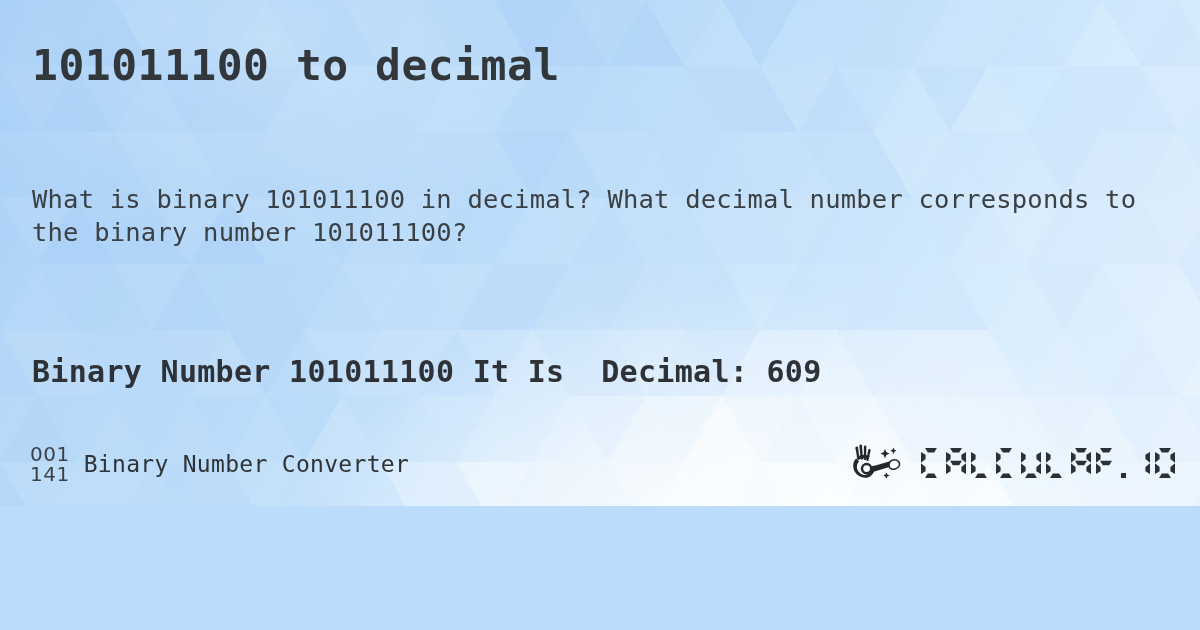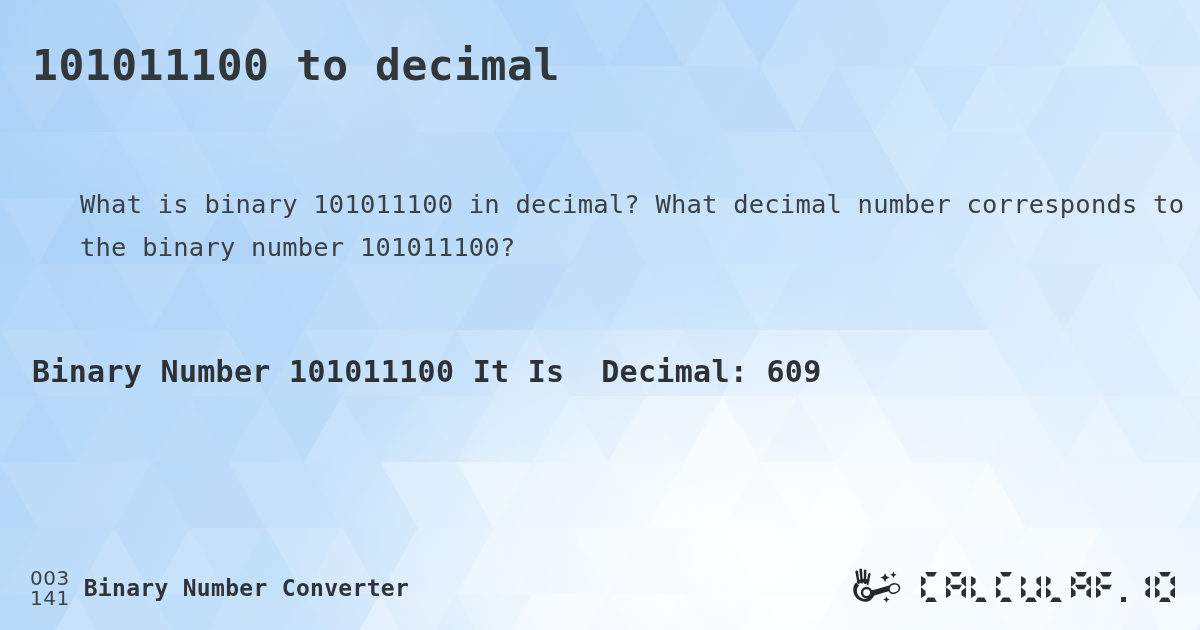--- a/index.html
+++ b/index.html
@@ -10,21 +10,21 @@
     width: 1200px;
     height: 630px;
     overflow: hidden;
     font-family: "DejaVu Sans Mono", monospace;
     background: #bcdcfb;
   }
 
   #page {
     position: relative;
     width: 1200px;
-    height: 630px;
+    height: 506px;
     overflow: hidden;
   }
 
   
   #bg-layer {
     position: absolute;
     inset: 0;
     width: 1200px;
     height: 630px;
     z-index: 0;
@@ -58,24 +58,23 @@
   }
 
   .page-subtitle {
     position: absolute;
     left: 32px;
     top: 183px;
     width: 1110px;
     font-family: "DejaVu Sans Mono", monospace;
     font-weight: normal;
     font-size: 25.5px;
-    line-height: 43px;
+    line-height: 33px;
     letter-spacing: 0.2px;
     color: #3b4045;
-    margin-left: 48px;
   }
 
   .result-line {
     position: absolute;
     left: 32px;
     top: 354px;
     font-family: "DejaVu Sans Mono", monospace;
     font-weight: bold;
     font-size: 30px;
     letter-spacing: 0.3px;
@@ -108,21 +107,21 @@
     font-weight: 400;
     color: #3c4146;
     text-align: left;
     margin-right: 14px;
     letter-spacing: 0.5px;
   }
   .bnc-logo-mark span { display: block; }
 
   .footer-site-name {
     font-family: "DejaVu Sans Mono", monospace;
-    font-weight: bold;
+    font-weight: normal;
     font-size: 23px;
     letter-spacing: 0.3px;
     color: #2e3338;
     white-space: nowrap;
   }
 
   .footer-right {
     position: absolute;
     right: 16px;
     bottom: 21px;
@@ -660,21 +659,21 @@
 
     <div class="page-subtitle">What is binary 101011100 in decimal? What decimal number corresponds to the binary number 101011100?</div>
 
     <div class="result-line">Binary Number 101011100 It Is  Decimal: 609</div>
   </div>
 
   <div id="footer">
 
     <div class="footer-left">
       <div class="bnc-logo-mark">
-        <span>003</span>
+        <span>001</span>
         <span>141</span>
       </div>
       <div class="footer-site-name">Binary Number Converter</div>
     </div>
 
     <div class="footer-right">
 
       <svg class="wand-icon" viewBox="0 0 62 42">
         <g fill="#24282c">
 

